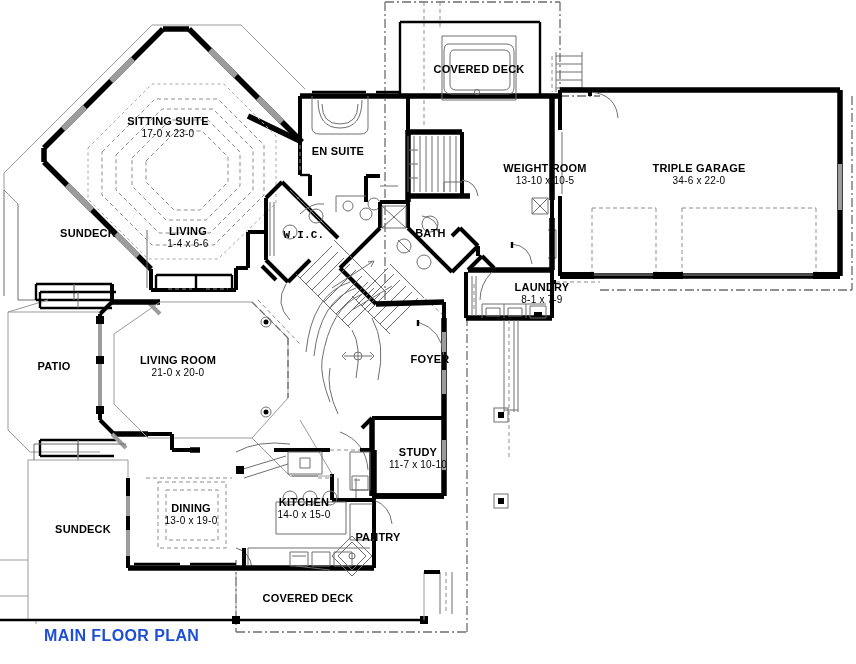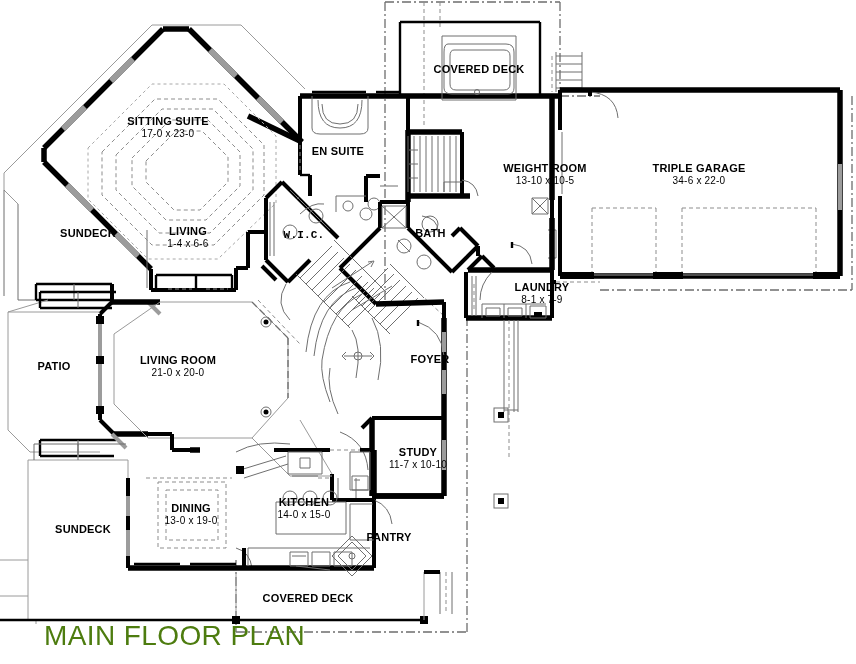--- a/index.html
+++ b/index.html
@@ -20,21 +20,21 @@
     white-space:nowrap;
     transform:translate(-50%,-50%);
     letter-spacing:0.2px;
     pointer-events:none;
   }
   .room-label .rl-name{display:block;font-size:11px;}
   .room-label .rl-dim{display:block;font-size:10px;font-weight:normal;margin-top:1px;}
   #plan-title{
     position:absolute;
     left:44px;top:636px;
-    font-size:28px;font-weight:normal;color:#4d7c0f;
+    font-size:16px;font-weight:bold;color:#1d4ed8;
     letter-spacing:0.4px;
     transform:translateY(-50%);
   }
 </style>
 </head>
 <body>
 
 <div id="plan-root">
 
   <svg id="plan-svg" viewBox="0 0 856 664">
@@ -581,21 +581,21 @@
         <span class="rl-dim">11-7 x 10-10</span>
       </div>
       <div class="room-label" style="left: 191px; top: 515px;">
         <span class="rl-name">DINING</span>
         <span class="rl-dim">13-0 x 19-0</span>
       </div>
       <div class="room-label" style="left: 304px; top: 509px;">
         <span class="rl-name">KITCHEN</span>
         <span class="rl-dim">14-0 x 15-0</span>
       </div>
-      <div class="room-label" style="left: 389px; top: 538px;">
+      <div class="room-label" style="left: 378px; top: 538px;">
         <span class="rl-name">PANTRY</span>
       </div>
       <div class="room-label" style="left: 83px; top: 530px;">
         <span class="rl-name">SUNDECK</span>
       </div>
       <div class="room-label" style="left: 308px; top: 599px;">
         <span class="rl-name">COVERED DECK</span>
       </div>
     </div>
 

